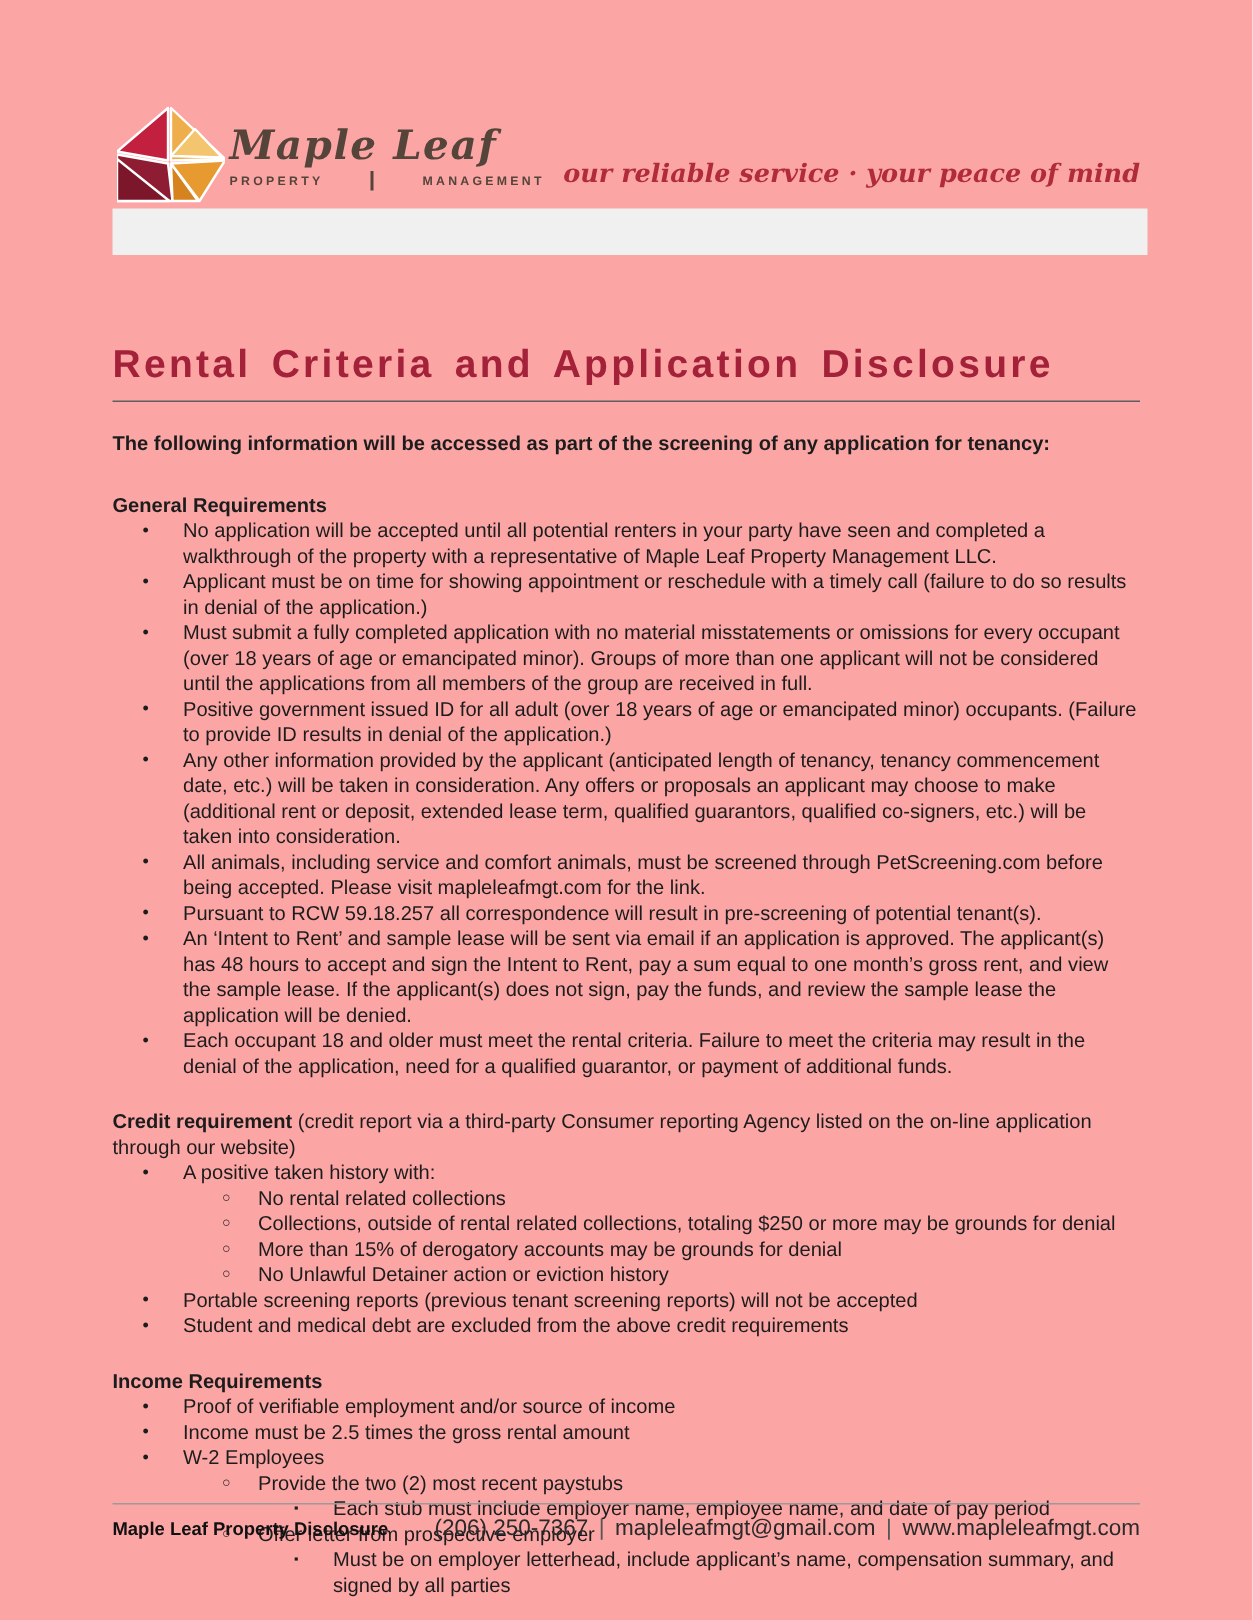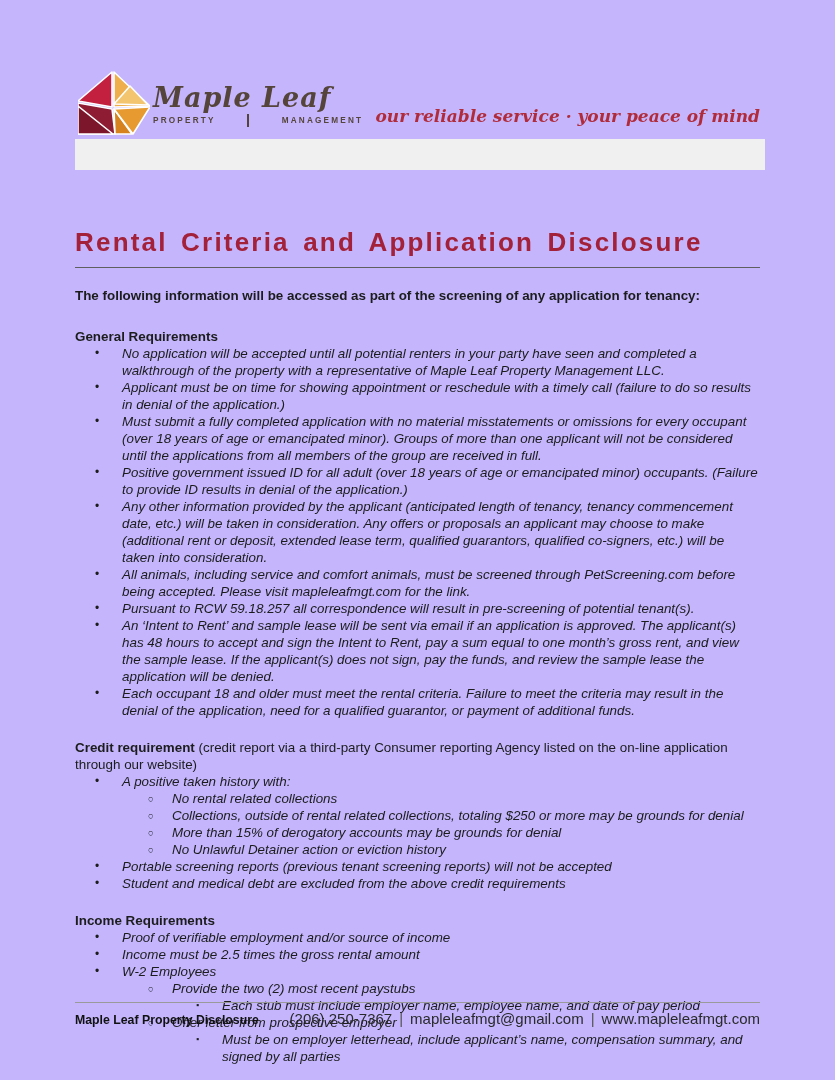--- a/index.html
+++ b/index.html
@@ -1,17 +1,17 @@
 <!DOCTYPE html>
 <html><head>
 <meta charset="utf-8">
 <style>
   html,body{margin:0;padding:0;background:#ffffff;}
   .page{
-    position:relative;width:835px;height:1080px;background:#c4b5fd;overflow:hidden;
+    position:relative;width:835px;height:1080px;background:#fca5a5;overflow:hidden;
     font-family:"Liberation Sans",sans-serif;color:#1c1c1c;
   }
   
   .logo-house{position:absolute;left:78px;top:70px;width:72px;height:66px;}
   .brand-text{position:absolute;left:153px;top:84px;width:220px;}
   .brand-name{
     font-family:"DejaVu Serif",serif;font-style:italic;font-weight:bold;
     font-size:27px;color:#55443a;letter-spacing:1px;line-height:28px;white-space:nowrap;
   }
   .brand-sub{
@@ -32,21 +32,21 @@
     font-size:26px;font-weight:bold;color:#a32139;
     letter-spacing:2.2px;word-spacing:4px;line-height:30px;white-space:nowrap;
   }
   .title-rule{border:none;border-top:1.6px solid #5f5f5f;margin:10px 0 0 0;}
   .intro{margin-top:19px;font-weight:bold;font-size:13.4px;line-height:17px;}
   .sec-heading{margin:20px 0 0 0;font-size:13.4px;line-height:17px;}
   .sec-heading.first{margin-top:24px;}
   .sec-heading .bold{font-weight:bold;margin-top:28px;}
   .li{display:flex;font-size:13.4px;line-height:17px;}
   .li .marker{flex-shrink:0;text-align:left;}
-  .li .txt{flex:1;font-style:italic;}
+  .li .txt{flex:1;}
   .lvl1{margin-left:20px;} .lvl1 .marker{width:27px;font-size:12px;}
   .lvl2{margin-left:73px;} .lvl2 .marker{width:24px;font-size:9.5px;}
   .lvl3{margin-left:121px;} .lvl3 .marker{width:26px;font-size:8.5px;}
   
   .footer{
     position:absolute;left:75px;top:1002px;width:685px;
     border-top:1px solid #9a9a9a;padding-top:7px;
     display:flex;justify-content:space-between;align-items:baseline;
   }
   .footer-company{font-weight:bold;font-size:12.3px;color:#111;}

